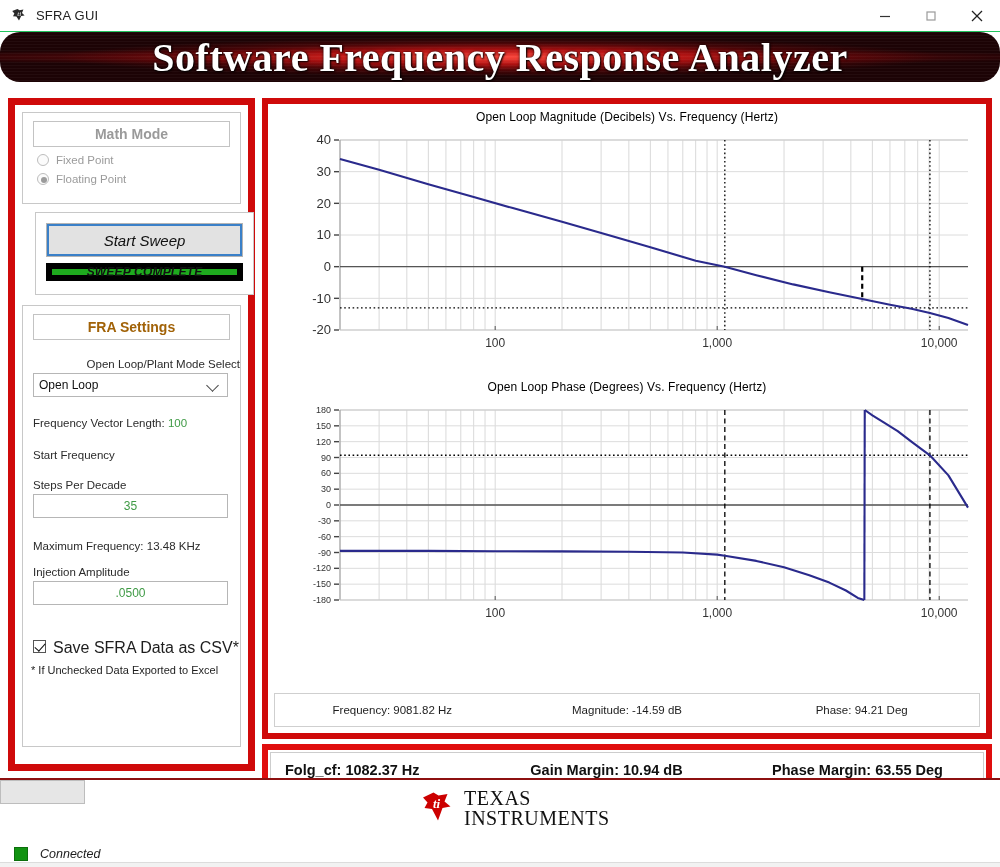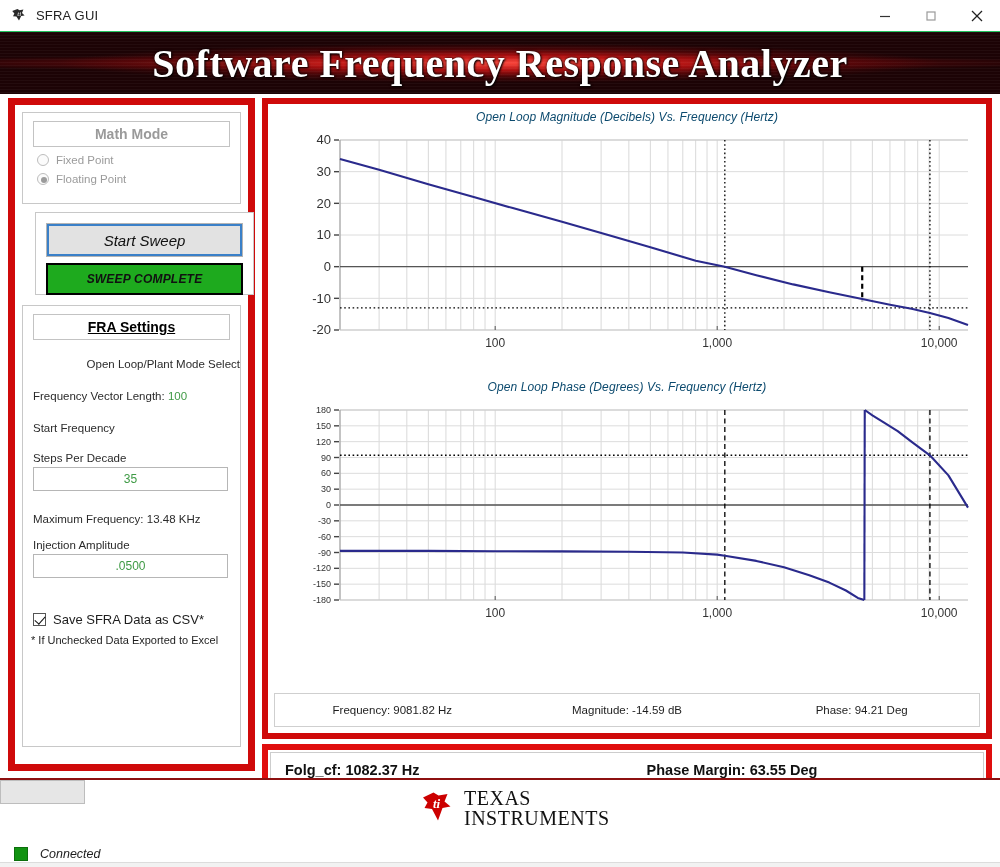--- a/index.html
+++ b/index.html
@@ -25,23 +25,24 @@
   #win-title { font-size:13px; color:#222; margin-left:8px; letter-spacing:.2px; }
   .win-btns { position:absolute; right:0; top:0; height:32px; display:flex; }
   .win-btn {
     width:46px; height:32px; display:flex; align-items:center; justify-content:center;
     font-size:15px; color:#333; background:transparent;
   }
   .win-btn svg { display:block; }
 
   
   #banner {
-    height:62px; width:100%;
+    height:50px; width:100%;
     position:relative; overflow:hidden;
     background:#1c0305;
+    border-radius:20px;
   }
   #banner .glow {
     position:absolute; left:-6%; top:50%; transform:translateY(-50%);
     width:112%; height:52px;
     background:
       radial-gradient(ellipse 48% 46% at 50% 50%, rgba(255,70,60,.95) 0%, rgba(220,20,20,.72) 32%, rgba(140,8,10,.38) 58%, rgba(40,2,4,0) 82%),
       radial-gradient(ellipse 70% 20% at 47% 50%, rgba(255,120,90,.55) 0%, rgba(190,15,18,.28) 45%, rgba(30,0,2,0) 80%);
   }
   #banner .streaks {
     position:absolute; inset:0;
@@ -78,42 +79,42 @@
   #sec-sweep { position:absolute; left:20px; top:107px; width:219px; height:83px;font-style:italic; }
   #sec-fra { position:absolute; left:7px; top:200px; width:219px; height:442px; }
 
   .hdr-box {
     margin:8px 10px 0 10px; height:26px;
     border:1px solid #c3c3c3; background:#fff;
     display:flex; align-items:center; justify-content:center;
     font-size:14px; font-weight:bold;
   }
   #math-hdr-text { color:#9a9a9a; }
-  #fra-hdr-text { color:#000000;text-decoration:underline; }
+  #fra-hdr-text { color:#a16207; }
 
   .radio-row { display:flex; align-items:center; margin:7px 0 0 14px; font-size:11.5px; color:#9b9b9b; }
   .radio {
     width:12px; height:12px; border:1px solid #bdbdbd; border-radius:50%;
     margin-right:7px; background:#fbfbfb; position:relative; flex:none;
   }
   .radio.checked::after {
     content:""; position:absolute; left:3px; top:3px; width:6px; height:6px;
     border-radius:50%; background:#9b9b9b;
   }
 
   #start-sweep-btn {
     margin:10px 10px 0 10px; height:34px;
     background:#e2e2e2; border:1px solid #b4b4b4;
     outline:2px solid #3a80c8; outline-offset:-3px;
     display:flex; align-items:center; justify-content:center;
     font-size:15px; color:#111;
   }
   #sweep-status {
-    margin:6px 10px 0 10px; height:32px;
-    background:#1eaa1e; border:2px solid #000000;
+    margin:6px 10px 0 10px; height:18px;
+    background:#1eaa1e; border:6px solid #000000;
     display:flex; align-items:center; justify-content:center;
     font-size:12px; font-weight:bold; color:#111; letter-spacing:.2px;
   }
 
   .fra-label { font-size:11.5px; color:#2b2b2b; margin:0 0 3px 10px; }
   .fra-label .val { color:#3f9a45; }
   .fra-field {
     margin:0 12px 0 10px; height:24px;
     border:1px solid #b6b6b6; background:#fff;
     display:flex; align-items:center; position:relative;
@@ -122,40 +123,40 @@
   .fra-field .txt-left { padding-left:5px; color:#111; }
   .fra-field .txt-center { width:100%; text-align:center; color:#3f9a45; }
   .chev { position:absolute; right:8px; top:6px; width:11px; height:11px; }
   .chev::before {
     content:""; position:absolute; left:0; top:1px; width:8px; height:8px;
     border-right:1.6px solid #444; border-bottom:1.6px solid #444;
     transform:rotate(45deg);
   }
   .hz-unit { position:absolute; right:-26px; top:3px; font-size:12px; font-weight:bold; color:#111; }
 
-  .chk-row { display:flex; align-items:flex-start; margin:0 0 0 10px; font-size:13px; color:#1d1d1d;text-align:center; }
+  .chk-row { display:flex; align-items:flex-start; margin:0 0 0 10px; font-size:16px; color:#1d1d1d;text-align:center; }
   .chkbox {
     width:13px; height:13px; border:1px solid #555; background:#fff;
     margin-right:7px; position:relative; flex:none; margin-top:1px;
   }
   .chkbox.checked::after {
     content:""; position:absolute; left:3px; top:0px; width:5px; height:9px;
     border-right:1.8px solid #111; border-bottom:1.8px solid #111;
     transform:rotate(42deg);
   }
   #csv-note { font-size:11px; color:#1d1d1d; margin:7px 0 0 8px; }
 
   
   #right-frame {
     position:absolute; left:262px; top:4px; width:730px; height:641px;
     border:6px solid #cf0a0a; background:#ffffff;
   }
   .chart-block { position:relative; width:100%; }
   .chart-title {
-    text-align:center; font-size:12px; color:#0c4a6e; padding-top:6px; letter-spacing:.1px;font-style:italic;
+    text-align:center; font-size:12px; color:#000000; padding-top:6px; letter-spacing:.1px;
   }
   .plot-wrap { position:relative; }
   .plot-svg { display:block; }
 
   #cursor-bar {
     position:absolute; left:6px; right:6px; bottom:6px; height:34px;
     border:1px solid #cfcfcf; background:#fff;
     display:flex; align-items:center;
   }
   #cursor-bar > div { flex:1; text-align:center; font-size:11.5px; color:#1d1d1d; }
@@ -253,20 +254,24 @@
       <div id="start-sweep-btn">Start Sweep</div>
       <div id="sweep-status">SWEEP COMPLETE</div>
     </div>
 
     <div class="left-sec" id="sec-fra">
       <div class="hdr-box">
         <span id="fra-hdr-text">FRA Settings</span>
       </div>
 
       <div class="fra-label" style="margin-top:18px;text-align:right;">Open Loop/Plant Mode Select</div>
+      <div class="fra-field">
+        <span class="txt-left">Open Loop</span>
+        <span class="chev"></span>
+      </div>
 
       <div class="fra-label" style="margin-top:20px;">
         <span>Frequency Vector Length:</span>
         <span class="val">100</span>
       </div>
 
       <div class="fra-label" style="margin-top:20px;">Start Frequency</div>
 
       <div class="fra-label" style="margin-top:18px;">Steps Per Decade</div>
       <div class="fra-field">
@@ -457,20 +462,21 @@
     <div id="cursor-bar">
       <div>Frequency: 9081.82 Hz</div>
       <div>Magnitude: -14.59 dB</div>
       <div>Phase: 94.21 Deg</div>
     </div>
   </div>
 
   <div id="results-frame">
     <div id="results-inner">
       <div>Folg_cf: 1082.37 Hz</div>
+      <div>Gain Margin: 10.94 dB</div>
       <div>Phase Margin: 63.55 Deg</div>
     </div>
   </div>
 </div>
 
 <div id="bottom-bar">
   <div id="ti-logo">
     <span class="tl-mark">
       <svg width="40" height="40" viewBox="0 0 40 40">
         <path d="M5.0 9.5 L15.5 4.5 L20.5 7.5 L29.5 6.0 L26.5 13.5 L32.5 18.5 L24.5 20.0 L20.0 32.5 L14.0 21.0 L6.5 20.0 L9.5 14.5 Z" fill="#cc0000"></path>

